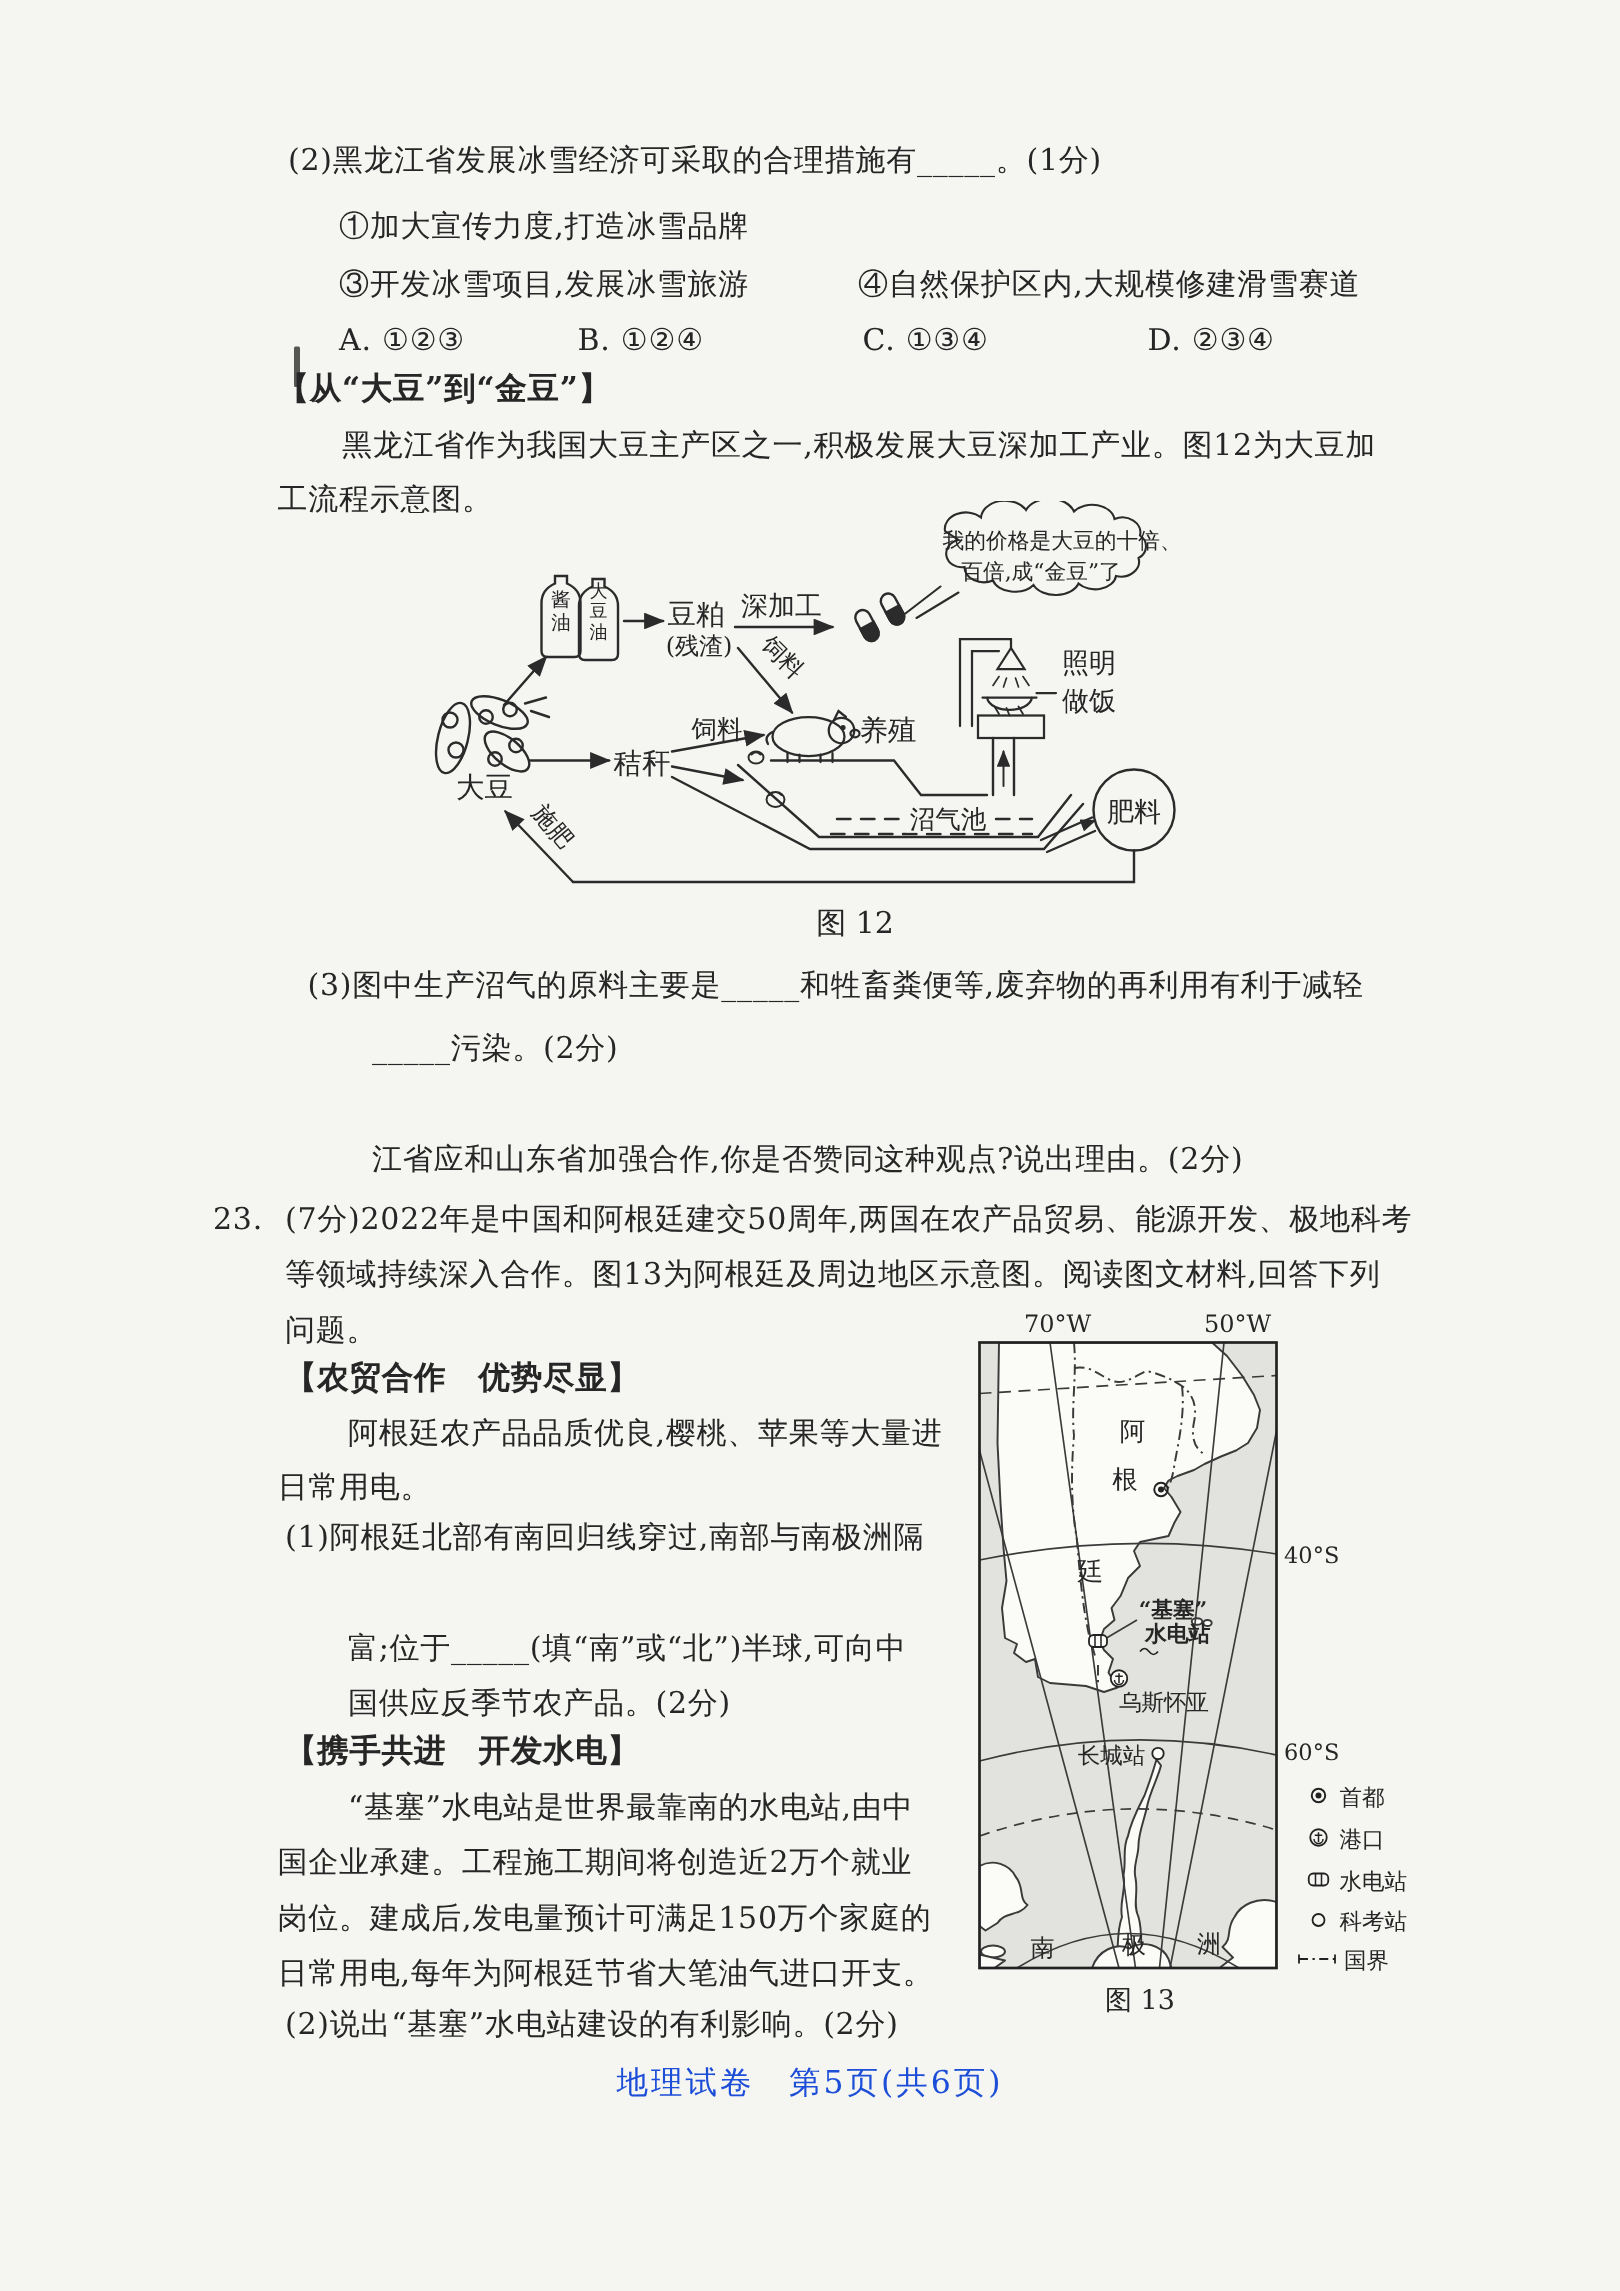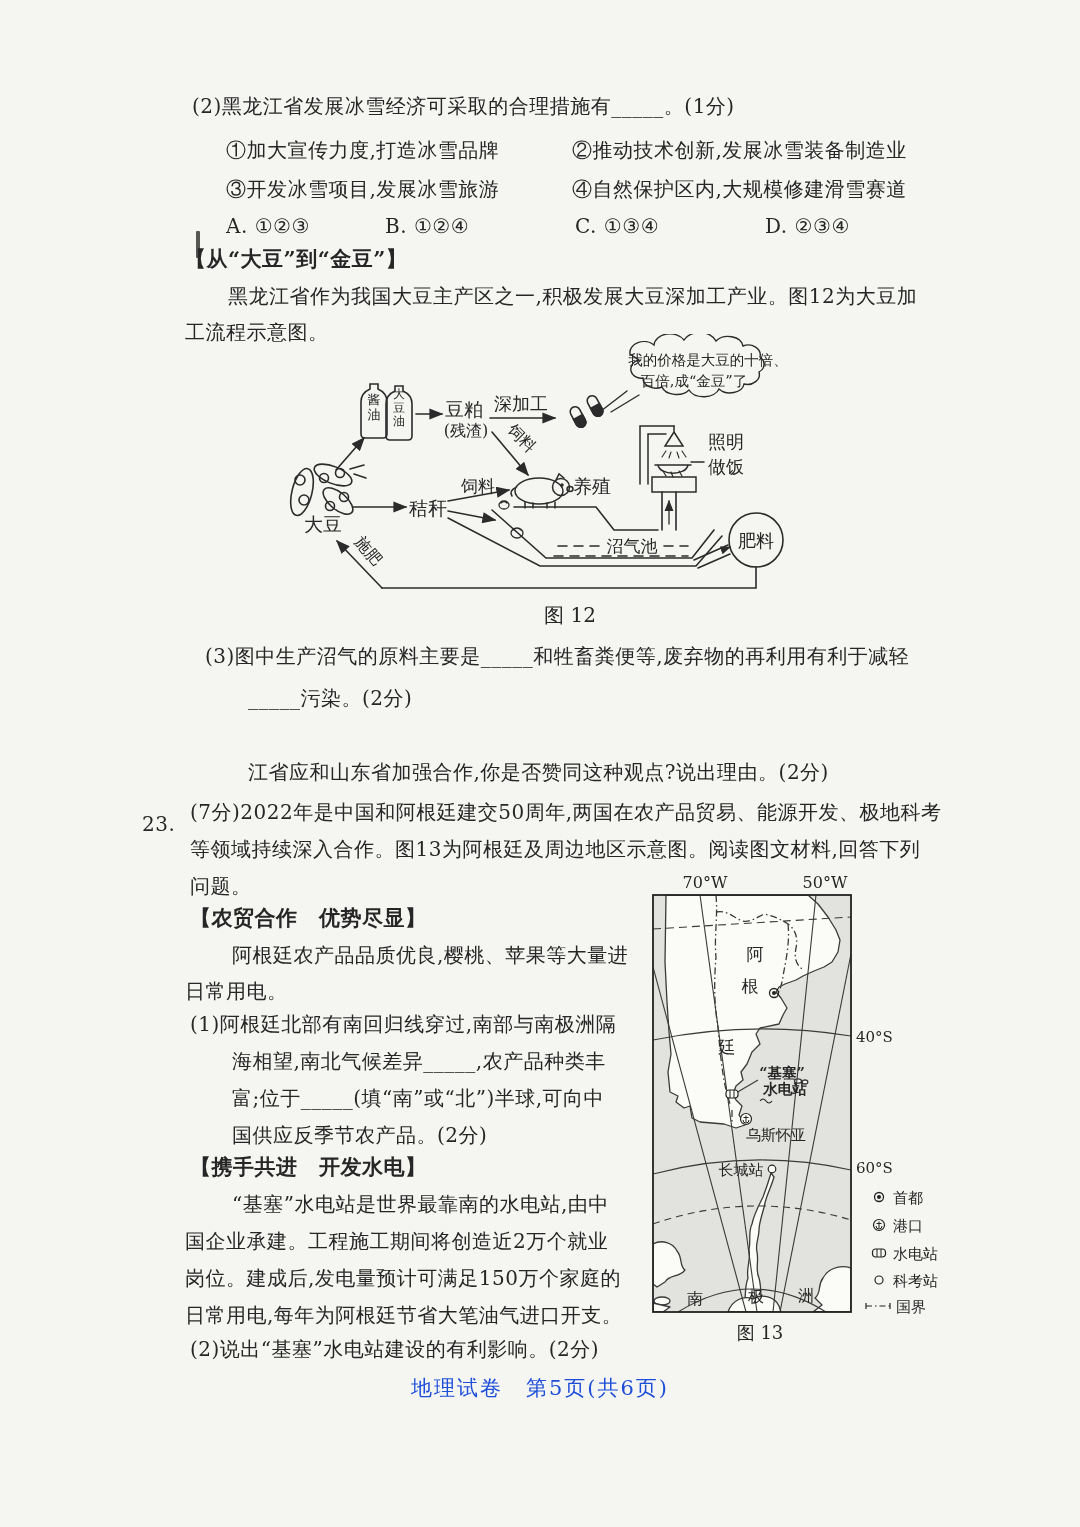--- a/index.html
+++ b/index.html
@@ -2,38 +2,37 @@
 <html><head>
 <meta charset="utf-8">
 <style>
   :root { --ink:#262626; --paper:#f5f5f2; }
   * { margin:0; padding:0; box-sizing:border-box; }
   body { width:1080px; height:1527px; position:relative; background:var(--paper);
          font-family:"DejaVu Serif","Liberation Serif",serif; color:var(--ink); }
   .page { position:absolute; inset:0; overflow:hidden;border-radius:13px; }
   .ln { position:absolute; white-space:nowrap; font-size:20px; letter-spacing:.5px; line-height:28px; }
   .hd { font-weight:bold; font-size:21px;text-align:center; }
-  .num { font-size:20px;margin-top:12px; }
+  .num { font-size:20px; }
   .footer { position:absolute; left:0; right:0; top:1374px; text-align:center;
             font-size:21px; letter-spacing:2px; color:#1d4ed8; }
   svg text { fill:var(--ink); font-family:"DejaVu Serif","Liberation Serif",serif; }
   .fig { position:absolute; }
   .artifact { position:absolute; left:196px; top:231px; width:4px; height:27px;
               background:#3a3a3a; border-radius:1px; opacity:.85; }
 </style>
 </head>
 <body>
 
 <div class="page">
 
   <div class="artifact"></div>
 
   <div class="ln" style="left:192px;top:92px">(2)黑龙江省发展冰雪经济可采取的合理措施有_____。(1分)</div>
   <div class="ln" style="left:226px;top:136px">①加大宣传力度,打造冰雪品牌</div>
-  <div class="ln" style="left:572px;top:136px">②推动技术创新,发展冰雪装备制造业</div>
   <div class="ln" style="left:226px;top:175px">③开发冰雪项目,发展冰雪旅游</div>
   <div class="ln" style="left:572px;top:175px">④自然保护区内,大规模修建滑雪赛道</div>
   <div class="ln" style="left:226px;top:212px">A. ①②③</div>
   <div class="ln" style="left:385px;top:212px">B. ①②④</div>
   <div class="ln" style="left:575px;top:212px">C. ①③④</div>
   <div class="ln" style="left:765px;top:212px">D. ②③④</div>
 
   <div class="ln hd" style="left:185px;top:245px">【从“大豆”到“金豆”】</div>
   <div class="ln" style="left:228px;top:282px">黑龙江省作为我国大豆主产区之一,积极发展大豆深加工产业。图12为大豆加</div>
   <div class="ln" style="left:185px;top:318px">工流程示意图。</div>
@@ -168,21 +167,20 @@
   <div class="ln num" style="left:142px;top:798px">23.</div>
   <div class="ln" style="left:190px;top:798px">(7分)2022年是中国和阿根廷建交50周年,两国在农产品贸易、能源开发、极地科考</div>
   <div class="ln" style="left:190px;top:835px">等领域持续深入合作。图13为阿根廷及周边地区示意图。阅读图文材料,回答下列</div>
   <div class="ln" style="left:190px;top:872px">问题。</div>
 
   <div class="ln hd" style="left:190px;top:904px">【农贸合作　优势尽显】</div>
   <div class="ln" style="left:232px;top:941px">阿根廷农产品品质优良,樱桃、苹果等大量进</div>
   <div class="ln" style="left:185px;top:977px">日常用电。</div>
 
   <div class="ln" style="left:190px;top:1010px">(1)阿根廷北部有南回归线穿过,南部与南极洲隔</div>
-  <div class="ln" style="left:232px;top:1047px">海相望,南北气候差异_____,农产品种类丰</div>
   <div class="ln" style="left:232px;top:1084px">富;位于_____(填“南”或“北”)半球,可向中</div>
   <div class="ln" style="left:232px;top:1121px">国供应反季节农产品。(2分)</div>
 
   <div class="ln hd" style="left:190px;top:1153px">【携手共进　开发水电】</div>
   <div class="ln" style="left:232px;top:1190px">“基塞”水电站是世界最靠南的水电站,由中</div>
   <div class="ln" style="left:185px;top:1227px">国企业承建。工程施工期间将创造近2万个就业</div>
   <div class="ln" style="left:185px;top:1264px">岗位。建成后,发电量预计可满足150万个家庭的</div>
   <div class="ln" style="left:185px;top:1301px">日常用电,每年为阿根廷节省大笔油气进口开支。</div>
   <div class="ln" style="left:190px;top:1335px">(2)说出“基塞”水电站建设的有利影响。(2分)</div>
 

